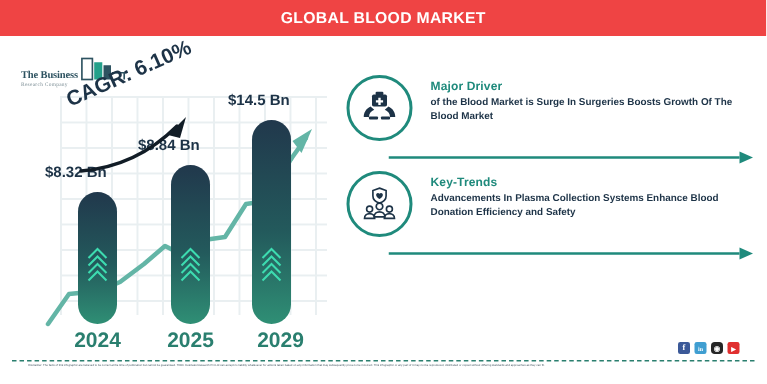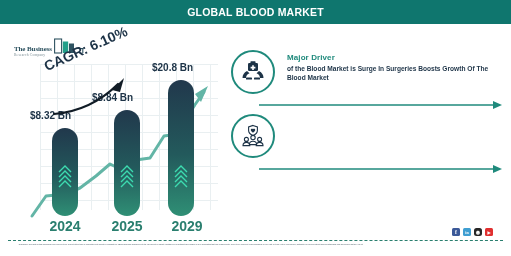--- a/index.html
+++ b/index.html
@@ -16,21 +16,21 @@
     height: 256px;
     background: #ffffff;
     overflow: hidden;
   }
 
   
   .header-bar {
     position: absolute;
     left: 0; top: 0;
     width: 511px; height: 24px;
-    background: #0f766e;
+    background: #ef4444;
     display: flex;
     align-items: center;
     justify-content: center;
   }
   .header-title {
     color: #ffffff;
     font-size: 10.5px;
     font-weight: bold;
     letter-spacing: 0.2px;
   }
@@ -260,21 +260,21 @@
     <div class="bar" style="left:150px; top:22px; height:136px;">
       <svg class="bar-chevrons" height="26" viewBox="0 0 16 26">
         <g fill="none" stroke="#3ddcb0" stroke-width="1.4">
           <path d="M2 8 L8 2 L14 8"></path>
             <path d="M2 13 L8 7 L14 13"></path>
           <path d="M2 18 L8 12 L14 18"></path>
             <path d="M2 23 L8 17 L14 23"></path>
         </g>
       </svg>
     </div>
-    <div class="bar-label" style="left:134px; top:4px;">$20.8 Bn</div>
+    <div class="bar-label" style="left:134px; top:4px;">$14.5 Bn</div>
     <div class="year-label" style="left:149px; top:160px;">2029</div>
   </div>
 
   <div class="cagr-text">CAGR: 6.10%</div>
   <svg width="90" height="42" style="position:absolute;left:52px;top:76px;">
     <path d="M2,38 C26,36 48,26 66,8" fill="none" stroke="#111c26" stroke-width="2.2" stroke-linecap="round"></path>
     <path d="M72,2 L60,14 L68,16 Z" fill="#111c26"></path>
   </svg>
 
   <div class="info-panel">
@@ -309,20 +309,24 @@
           <path d="M14 7.2 c-0.9-1.1-2.6-0.3-2.2 1.1 c0.3 1.1 1.6 1.9 2.2 2.4 c0.6-0.5 1.9-1.3 2.2-2.4
                    c0.4-1.4-1.3-2.2-2.2-1.1 z" fill="#1d3347"></path>
           <circle cx="14" cy="15.6" r="2.2" fill="none" stroke="#1d3347" stroke-width="1.1"></circle>
           <path d="M10.4 22.6 c0-2 1.6-3.4 3.6-3.4 s3.6 1.4 3.6 3.4 z" fill="none" stroke="#1d3347" stroke-width="1.1"></path>
           <circle cx="7.4" cy="17.4" r="2" fill="none" stroke="#1d3347" stroke-width="1.1"></circle>
           <path d="M4 23.6 c0-1.9 1.5-3.2 3.4-3.2 s3.4 1.3 3.4 3.2 z" fill="none" stroke="#1d3347" stroke-width="1.1"></path>
           <circle cx="20.6" cy="17.4" r="2" fill="none" stroke="#1d3347" stroke-width="1.1"></circle>
           <path d="M17.2 23.6 c0-1.9 1.5-3.2 3.4-3.2 s3.4 1.3 3.4 3.2 z" fill="none" stroke="#1d3347" stroke-width="1.1"></path>
         </svg>
       </div>
+      <div class="info-text">
+        <div class="info-heading">Key-Trends</div>
+        <div class="info-body">Advancements In Plasma Collection Systems Enhance Blood Donation Efficiency and Safety</div>
+      </div>
       <svg class="arrow-line" viewBox="0 0 244 10">
         <line x1="0" y1="5" x2="234" y2="5" stroke="#1f8a7c" stroke-width="1.6"></line>
         <path d="M234,1 L243,5 L234,9 Z" fill="#1f8a7c"></path>
       </svg>
     </div>
   </div>
 
   <div class="social-row">
     <span class="social-icon" style="background:#3b5998;">f</span>
     <span class="social-icon" style="background:#3f9ed1;font-size:4px;">in</span>

